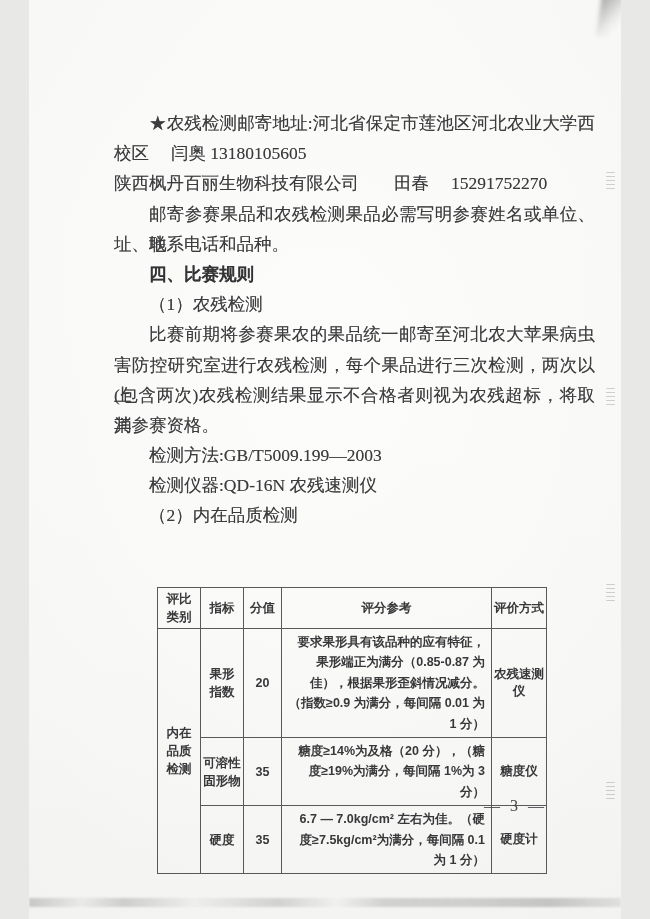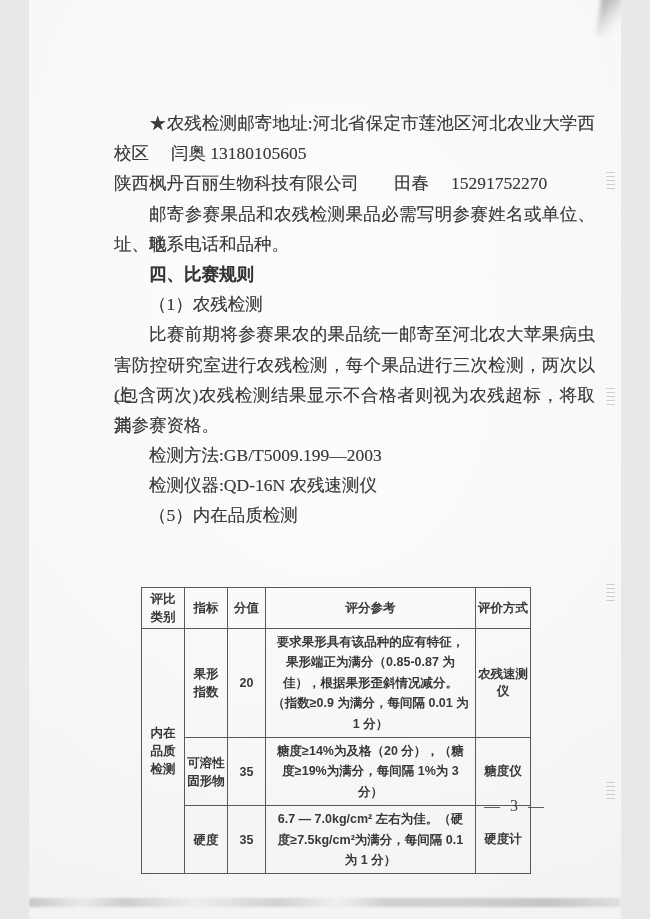--- a/index.html
+++ b/index.html
@@ -49,42 +49,42 @@
     font-size: 17.5px; line-height: 30.2px; color: #3c3c3e;
     text-shadow: 0 0 0.4px rgba(60,60,62,0.5);
   }
   .line { height: 30.2px; overflow: visible; }
   .line.indent { padding-left: 35px; }
   .line.fill { text-align: justify; text-align-last: justify; }
   .line.bold { font-weight: bold; color: #333335; }
 
   
   table.score-table {
-    position: absolute; left: 112px; top: 587px;
+    position: absolute; left: 128px; top: 587px;
     width: 389px; border-collapse: collapse; table-layout: fixed;
     font-family: "Liberation Sans", sans-serif;
     font-size: 12.5px; font-weight: 700; color: #38383a;
   }
   .score-table th, .score-table td {
     border: 1.4px solid #59595b;
     vertical-align: middle; text-align: center;
     padding: 2px 1px;
   }
   .score-table .pre { white-space: pre-line; line-height: 18px; }
   .score-table col.c1 { width: 43px; }
   .score-table col.c2 { width: 43px; }
   .score-table col.c3 { width: 38px; }
   .score-table col.c4 { width: 210px; }
   .score-table col.c5 { width: 55px; }
   .score-table tr.hdr { height: 41px; }
   .score-table tr.r1 { height: 83px; }
   .score-table tr.r2 { height: 43px; }
   .score-table tr.r3 { height: 42px; }
   .score-table td.ref {
-    text-align: center; padding: 3px 6px; line-height: 20.4px;
+    text-align: right; padding: 3px 6px; line-height: 20.4px;
   }
 
   
   .page-number {
     position: absolute; top: 797px; right: 74px;
     font-size: 16px; color: #454547; letter-spacing: 3px;
     font-family: "Liberation Serif", serif;
   }
 </style>
 </head>
@@ -106,21 +106,21 @@
     <div class="line indent fill">邮寄参赛果品和农残检测果品必需写明参赛姓名或单位、地</div>
     <div class="line">址、联系电话和品种。</div>
     <div class="line indent bold">四、比赛规则</div>
     <div class="line indent">（1）农残检测</div>
     <div class="line indent fill">比赛前期将参赛果农的果品统一邮寄至河北农大苹果病虫</div>
     <div class="line fill">害防控研究室进行农残检测，每个果品进行三次检测，两次以上</div>
     <div class="line fill">(包含两次)农残检测结果显示不合格者则视为农残超标，将取消</div>
     <div class="line">其参赛资格。</div>
     <div class="line indent">检测方法:GB/T5009.199—2003</div>
     <div class="line indent">检测仪器:QD-16N 农残速测仪</div>
-    <div class="line indent">（5）内在品质检测</div>
+    <div class="line indent">（2）内在品质检测</div>
   </div>
 
   <table class="score-table">
     <colgroup>
       <col class="c1">
         <col class="c2">
         <col class="c3">
         <col class="c4">
         <col class="c5">
     </colgroup>

